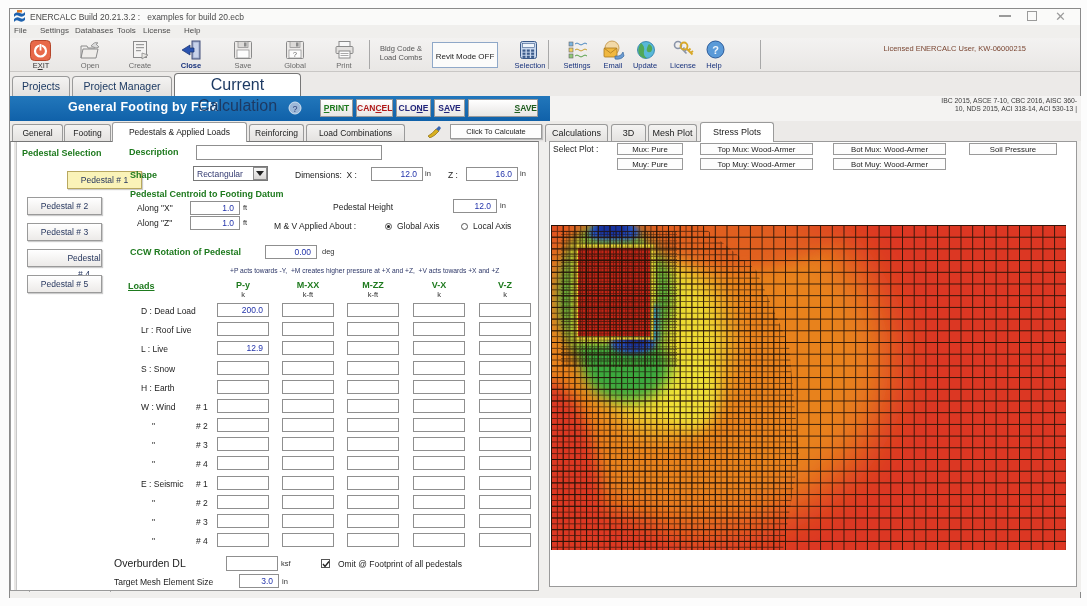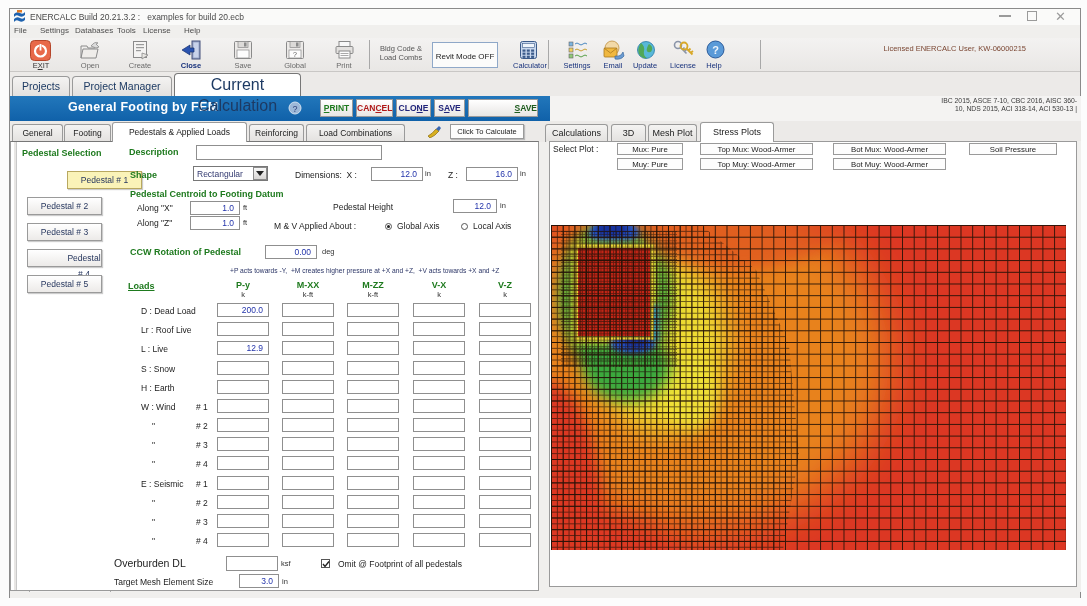--- a/index.html
+++ b/index.html
@@ -97,21 +97,21 @@
     <rect x="3.5" y="9.5" width="3" height="2.2" fill="#3a5a8a"></rect>
     <rect x="7.8" y="9.5" width="3" height="2.2" fill="#3a5a8a"></rect>
     <rect x="12.1" y="9.5" width="3" height="2.2" fill="#3a5a8a"></rect>
     <rect x="3.5" y="12.6" width="3" height="2.2" fill="#3a5a8a"></rect>
     <rect x="7.8" y="12.6" width="3" height="2.2" fill="#3a5a8a"></rect>
     <rect x="12.1" y="12.6" width="3" height="2.2" fill="#3a5a8a"></rect>
     <rect x="3.5" y="15.7" width="3" height="2.2" fill="#3a5a8a"></rect>
     <rect x="7.8" y="15.7" width="3" height="2.2" fill="#3a5a8a"></rect>
     <rect x="12.1" y="15.7" width="3" height="2.2" fill="#3a5a8a"></rect>
   </svg>
-<div class="a" style="left:500px;top:61px;width:60px;text-align:center;font-size:7.5px;color:#17317c;">Calculator</div>
+<div class="a" style="left:500px;top:61px;width:60px;text-align:center;font-size:7.5px;color:#17317c;">Selection</div>
 <svg class="a" style="left:568px;top:41px" width="20" height="18" viewBox="0 0 20 18">
     <rect x="1" y="1" width="4" height="4" fill="#7ab4e0" stroke="#666" stroke-width="0.6"></rect>
     <path d="M7 3 q2 -2 4 0 q2 2 4 0 q2 -2 4 0" fill="none" stroke="#4a88c0" stroke-width="1"></path>
     <rect x="1" y="7" width="4" height="4" fill="#f0d060" stroke="#666" stroke-width="0.6"></rect>
     <path d="M7 9 q2 -2 4 0 q2 2 4 0 q2 -2 4 0" fill="none" stroke="#c8a030" stroke-width="1"></path>
     <rect x="1" y="13" width="4" height="4" fill="#90c878" stroke="#666" stroke-width="0.6"></rect>
     <path d="M7 15 q2 -2 4 0 q2 2 4 0 q2 -2 4 0" fill="none" stroke="#58a048" stroke-width="1"></path>
   </svg>
 <div class="a" style="left:547px;top:61px;width:60px;text-align:center;font-size:7.5px;color:#17317c;">Settings</div>
 <svg class="a" style="left:602px;top:40px" width="23" height="20" viewBox="0 0 23 20">
@@ -160,21 +160,21 @@
 <div class="a" style="left:10px;top:121px;width:1071px;height:21px;background:#eceae8;"></div>
 <div class="tab" style="left:12px;top:124px;width:51px;height:18px;font-size:8.5px;line-height:16px;color:#222;border-radius:3px 3px 0 0;">General</div>
 <div class="tab" style="left:64px;top:124px;width:47px;height:18px;font-size:8.5px;line-height:16px;color:#222;border-radius:3px 3px 0 0;">Footing</div>
 <div class="tab tabact" style="left:112px;top:122px;width:135px;height:20px;font-size:8.5px;line-height:18px;color:#222;border-radius:3px 3px 0 0;">Pedestals &amp; Applied Loads</div>
 <div class="tab" style="left:249px;top:124px;width:55px;height:18px;font-size:8.5px;line-height:16px;color:#222;border-radius:3px 3px 0 0;">Reinforcing</div>
 <div class="tab" style="left:306px;top:124px;width:99px;height:18px;font-size:8.5px;line-height:16px;color:#222;border-radius:3px 3px 0 0;">Load Combinations</div>
 <svg class="a" style="left:427px;top:125px" width="15" height="13" viewBox="0 0 15 13">
     <path d="M1 11 q4 -2 8 -7 l3 2 q-4 5 -9 7 z" fill="#d8b020" stroke="#8a6a10" stroke-width="0.7"></path>
     <path d="M9 4 l3 -3 l2 2 l-2 3 z" fill="#3a66b0"></path>
   </svg>
-<div class="tbtn" style="left:450px;top:124px;width:74px;height:15px;font-size:7.5px;line-height:13px;box-shadow:1px 1px 1px #bbb;">Click To Calculate</div>
+<div class="tbtn" style="left:450px;top:124px;width:92px;height:15px;font-size:7.5px;line-height:13px;box-shadow:1px 1px 1px #bbb;">Click To Calculate</div>
 <div class="tab" style="left:545px;top:124px;width:63px;height:18px;font-size:9px;line-height:16px;color:#222;border-radius:3px 3px 0 0;">Calculations</div>
 <div class="tab" style="left:611px;top:124px;width:35px;height:18px;font-size:9px;line-height:16px;color:#222;border-radius:3px 3px 0 0;">3D</div>
 <div class="tab" style="left:648px;top:124px;width:49px;height:18px;font-size:9px;line-height:16px;color:#222;border-radius:3px 3px 0 0;">Mesh Plot</div>
 <div class="tab tabact" style="left:700px;top:122px;width:74px;height:20px;font-size:9px;line-height:18px;color:#222;border-radius:3px 3px 0 0;">Stress Plots</div>
 <div class="a" style="left:10px;top:141px;width:529px;height:450px;background:#fff;border:1px solid #9a9a9a;border-top:1px solid #777;"></div>
 <div class="a" style="left:14px;top:142px;width:3px;height:448px;background:#e8e6e4;border-right:1px solid #c8c8c8;"></div>
 <div class="grn" style="left:22px;top:148px;">Pedestal Selection</div>
 <div class="a" style="left:27px;top:171px;width:75px;height:18px;background:#faf3b8;border:1px solid #b8a860;box-shadow:1px 1px 1px #ccc;font-size:8.5px;color:#26365e;text-align:center;line-height:16px;margin-left:40px;">Pedestal # 1</div>
 <div class="a" style="left:27px;top:197px;width:75px;height:18px;background:linear-gradient(#ffffff,#eceae8);border:1px solid #9a9a9a;box-shadow:1px 1px 1px #ccc;font-size:8.5px;color:#26365e;text-align:center;line-height:16px;">Pedestal # 2</div>
 <div class="a" style="left:27px;top:223px;width:75px;height:18px;background:linear-gradient(#ffffff,#eceae8);border:1px solid #9a9a9a;box-shadow:1px 1px 1px #ccc;font-size:8.5px;color:#26365e;text-align:center;line-height:16px;">Pedestal # 3</div>

